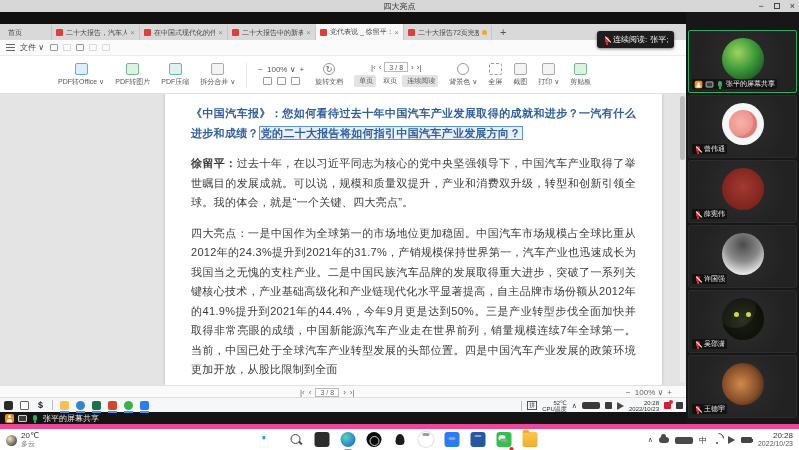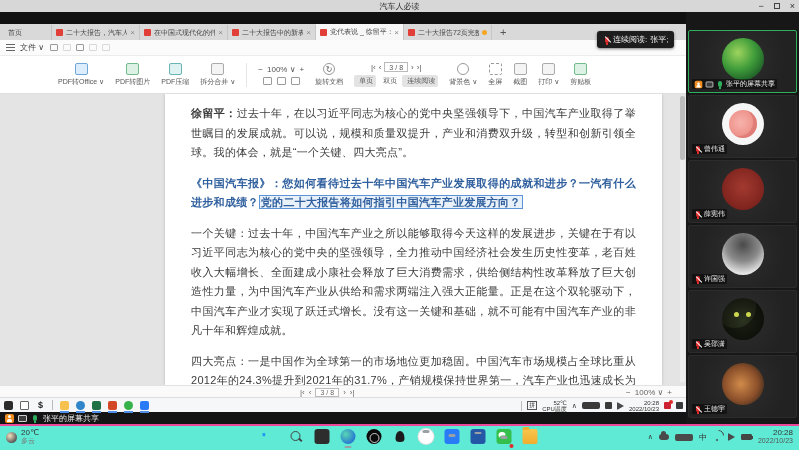--- a/index.html
+++ b/index.html
@@ -123,21 +123,21 @@
   .av3 { background:radial-gradient(circle at 50% 45%, #a23a30, #7c221c 75%); }
   .av4 { background:radial-gradient(circle at 50% 28%, #4a4a4a, #8a8a8a 45%, #e4e4e4 78%); }
   .av5 { background:radial-gradient(circle at 50% 55%, #2c3320, #15180f 75%); box-shadow:inset -8px -12px 0 rgba(0,0,0,.4); }
   .av5::after { content:""; position:absolute; left:12px; top:14px; width:5px; height:5px; border-radius:50%; background:#cdd84e; box-shadow:12px 0 0 #cdd84e; filter:blur(.5px); }
   .av6 { background:radial-gradient(circle at 45% 50%, #d08a4a, #8a4f2a 55%, #3a2a1c 85%); }
 
   
   .toast { position:absolute; left:597px; top:31px; height:17px; background:#1d1d1d; border-radius:3px; display:flex; align-items:center; gap:3px; padding:0 6px; color:#f0f0f0; font-size:8px; box-shadow:0 1px 3px rgba(0,0,0,.5); z-index:30; white-space:nowrap; }
 
   
-  .ltask { position:absolute; left:0; top:424px; width:799px; height:26px; background:#5eead4; border-top:2px solid #ec4899; }
+  .ltask { position:absolute; left:0; top:424px; width:799px; height:26px; background:#ffffff; border-top:5px solid #ec4899; }
   .weather { position:absolute; left:6px; top:3px; display:flex; align-items:center; gap:4px; }
   .moon { width:11px; height:11px; border-radius:50%; background:radial-gradient(circle at 35% 35%, #f3e2c0, #5a5a5a 70%); }
   .wtxt { display:flex; flex-direction:column; line-height:8px; }
   .wtxt .t1 { font-size:8px; color:#333; }
   .wtxt .t2 { font-size:7px; color:#777; }
   .centerapps { position:absolute; left:50%; top:3px; transform:translateX(-50%); display:flex; align-items:center; gap:11px; }
   .capp { width:15px; height:15px; border-radius:3px; position:relative; }
   .capp.run::after { content:""; position:absolute; left:4px; bottom:-4px; width:7px; height:2.5px; border-radius:2px; background:#9aa0a6; }
   .c-win { background:conic-gradient(#1e9bf0 0 25%, #1e9bf0 0 100%); background:#1e9bf0; clip-path:polygon(0 0,46% 0,46% 46%,0 46%); box-shadow:8px 0 0 -0.5px #1e9bf0, 0 8px 0 -0.5px #1e9bf0, 8px 8px 0 -0.5px #1e9bf0; width:7px; height:7px; border-radius:0; margin:4px 8px 4px 0; }
   .c-search { background:transparent; }
@@ -176,21 +176,21 @@
   .wifi::after { content:""; position:absolute; left:3.4px; bottom:0; width:2px; height:2px; border-radius:50%; background:#4a4a4a; }
   .cloudg { width:10px; height:6px; background:#4a4a4a; border-radius:4px; position:relative; }
   .cloudg::after { content:""; position:absolute; left:2px; top:-3px; width:5px; height:5px; border-radius:50%; background:#4a4a4a; }
 </style>
 </head>
 <body>
 
 <div id="screen">
 
   <div class="titlebar">
-    <span>汽车人必读</span>
+    <span>四大亮点</span>
     <div class="winctrl">
       <span>−</span>
       <span class="box"></span>
       <span>×</span>
     </div>
   </div>
 
   <div class="shared">
     <div class="browser-topstrip"></div>
 
@@ -314,23 +314,22 @@
         <span><span>打印</span> ∨</span>
       </div>
       <div class="tbi">
         <span class="ic green"></span>
         <span>剪贴板</span>
       </div>
     </div>
 
     <div class="docarea">
       <div class="page">
+        <p class="para q"><span>《中国汽车报》：</span><span>您如何看待过去十年中国汽车产业发展取得的成就和进步？一汽有什么进步和成绩？</span><span class="hl">党的二十大报告将如何指引中国汽车产业发展方向？</span></p>
         <p class="para"><span class="spk">徐留平：</span><span>过去十年，在以习近平同志为核心的党中央坚强领导下，中国汽车产业取得了举世瞩目的发展成就。可以说，规模和质量双提升，产业和消费双升级，转型和创新引领全球。我的体会，就是“一个关键、四大亮点”。</span></p>
-        <p class="para q"><span>《中国汽车报》：</span><span>您如何看待过去十年中国汽车产业发展取得的成就和进步？一汽有什么进步和成绩？</span><span class="hl">党的二十大报告将如何指引中国汽车产业发展方向？</span></p>
-        <p class="para"><span>一个关键：过去十年，中国汽车产业之所以能够取得今天这样的发展进步，关键在于有以习近平同志为核心的党中央的坚强领导，全力推动中国经济社会发生历史性变革，老百姓收入大幅增长、全面建成小康社会释放了巨大消费需求，供给侧结构性改革释放了巨大创造性力量，为中国汽车产业从供给和需求两端注入强大正能量。正是在这个双轮驱动下，中国汽车产业才实现了跃迁式增长。没有这一关键和基础，就不可能有中国汽车产业的非凡十年和辉煌成就。</span></p>
         <p class="para"><span>四大亮点：一是中国作为全球第一的市场地位更加稳固。中国汽车市场规模占全球比重从2012年的24.3%提升到2021年的31.7%，产销规模保持世界第一，汽车产业也迅速成长为我国当之无愧的支柱产业。二是中国民族汽车品牌的发展取得重大进步，突破了一系列关键核心技术，产业基础高级化和产业链现代化水平显著提高，自主品牌市场份额从2012年的41.9%提升到2021年的44.4%，今年9月更是达到50%。三是产业转型步伐全面加快并取得非常亮眼的成绩，中国新能源汽车产业走在世界前列，销量规模连续7年全球第一。当前，中国已处于全球汽车产业转型发展的头部位置。四是中国汽车产业发展的政策环境更加开放，从股比限制到全面</span></p>
       </div>
       <div class="doc-scroll">
           <div class="thumb"></div>
         </div>
     </div>
 
     <div class="docfooter">
       <div class="nav">
         <span>|‹</span>

